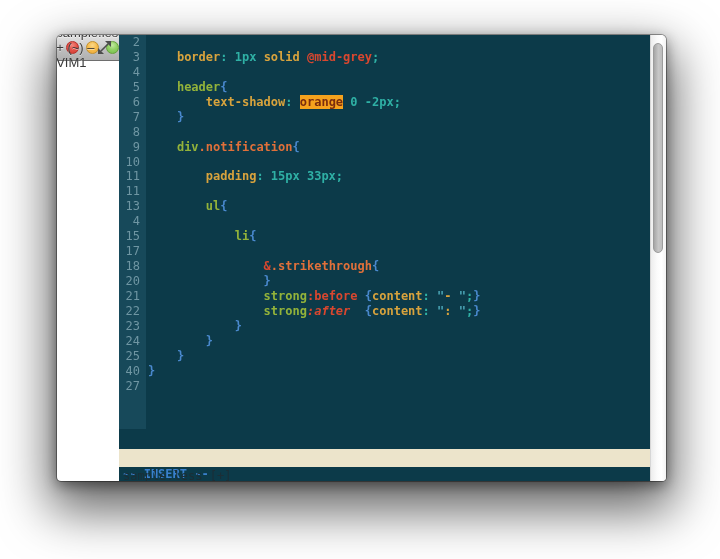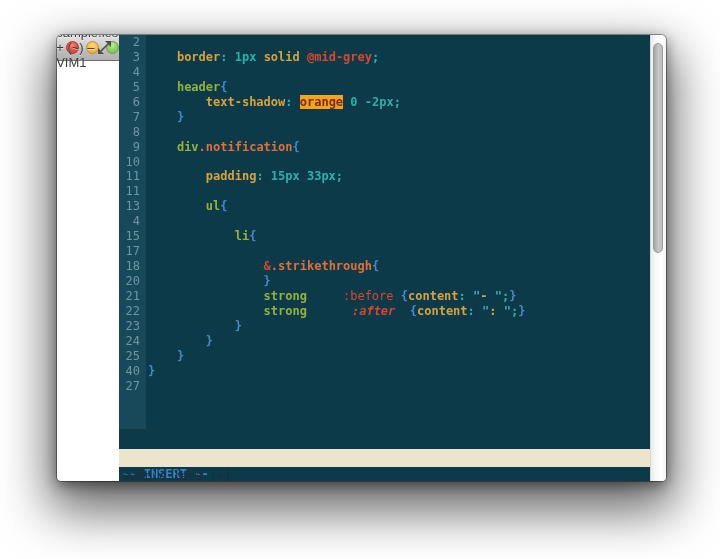--- a/index.html
+++ b/index.html
@@ -51,22 +51,22 @@
     flex:0 0 27px;box-sizing:border-box;padding-right:6px;text-align:right;
     color:var(--line-num,#6f96a3);font-weight:normal;
   }
   .line-code{margin-left:2px;white-space:pre;}
   .tok-sp{color:#c8d3d5;}
   .tok-gold{color:var(--gold,#d8a33d);}
   .tok-teal{color:var(--teal,#2fb0a5);}
   .tok-green{color:var(--green,#93b33a);}
   .tok-orange{color:var(--orange,#e0703a);}
   .tok-red{color:var(--red,#d9472f);}
-  .tok-redb{color:var(--red,#d9472f);font-weight:normal;padding-left:36px;}
-  .tok-redi{color:var(--red,#d9472f);font-style:italic;margin-left:45px;}
+  .tok-redb{color:var(--red,#d9472f);font-weight:bold;}
+  .tok-redi{color:var(--red,#d9472f);font-style:italic;}
   .tok-blue{color:var(--blue,#4a89ce);}
   .tok-qt{color:var(--string-quote,#4aa4b5);}
   .tok-hl{background:var(--highlight-bg,#f6a21d);color:var(--highlight-fg,#7c2d0d);text-align:center;}
   
   .statusbar{
     flex:0 0 18px;height:18px;line-height:18px;position:relative;
     background:var(--status-bg,#ece4cb);color:var(--status-fg,#1c2e36);
     font-size:12px;white-space:pre;margin-top:20px;
   }
   .status-file{position:absolute;left:4px;}

